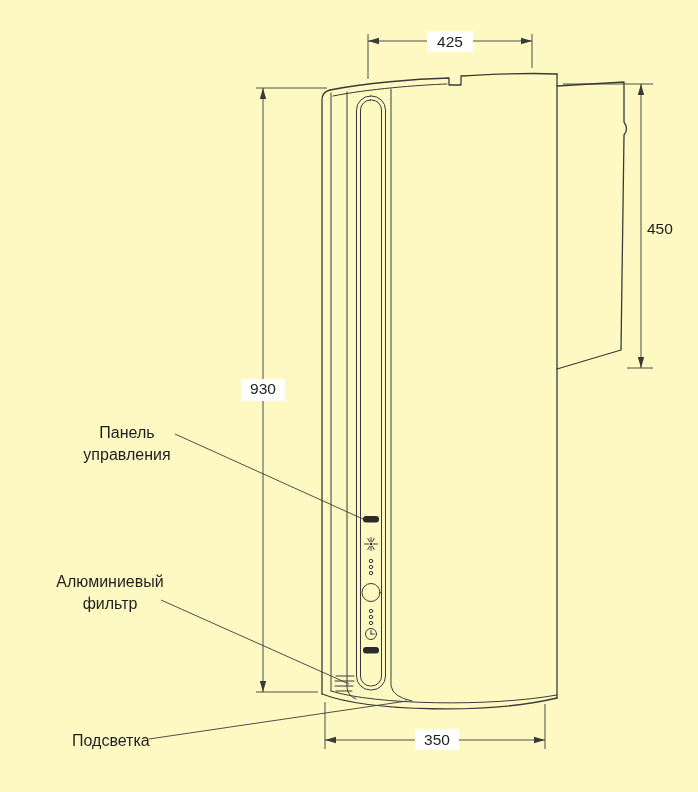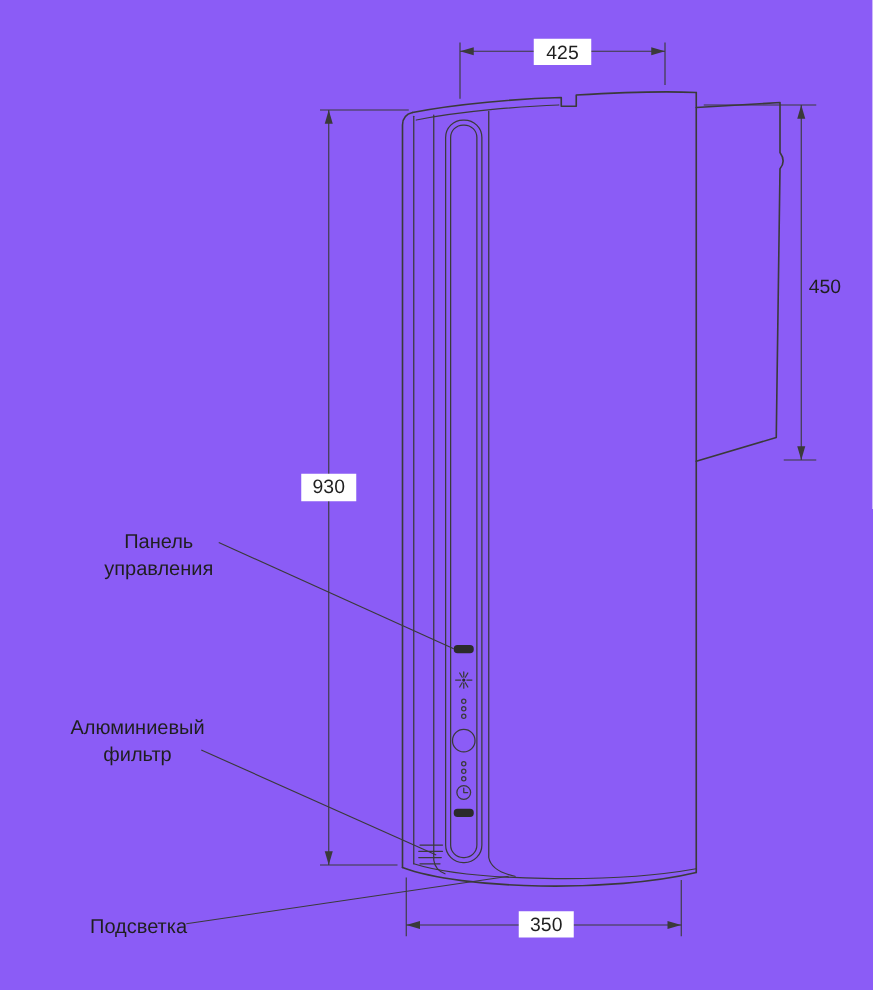--- a/index.html
+++ b/index.html
@@ -1,20 +1,20 @@
 <!DOCTYPE html>
 <html><head>
 <meta charset="utf-8">
 <style>
   html, body { margin: 0; padding: 0; background: #ffffff; }
   .canvas {
     position: relative;
     width: 698px;
     height: 792px;
-    background: #8b5cf6;
+    background: #fef9c3;
     font-family: "Liberation Sans", sans-serif;
     overflow: hidden;
   }
   svg { display: block; }
   svg text {
     font-family: "Liberation Sans", sans-serif;
     fill: #1f1f1f;
   }
   .ln   { fill: none; stroke: #3a3a3a; stroke-width: 1.3; stroke-linecap: round; stroke-linejoin: round; }
   .thin { fill: none; stroke: #3a3a3a; stroke-width: 1;   stroke-linecap: round; stroke-linejoin: round; }

